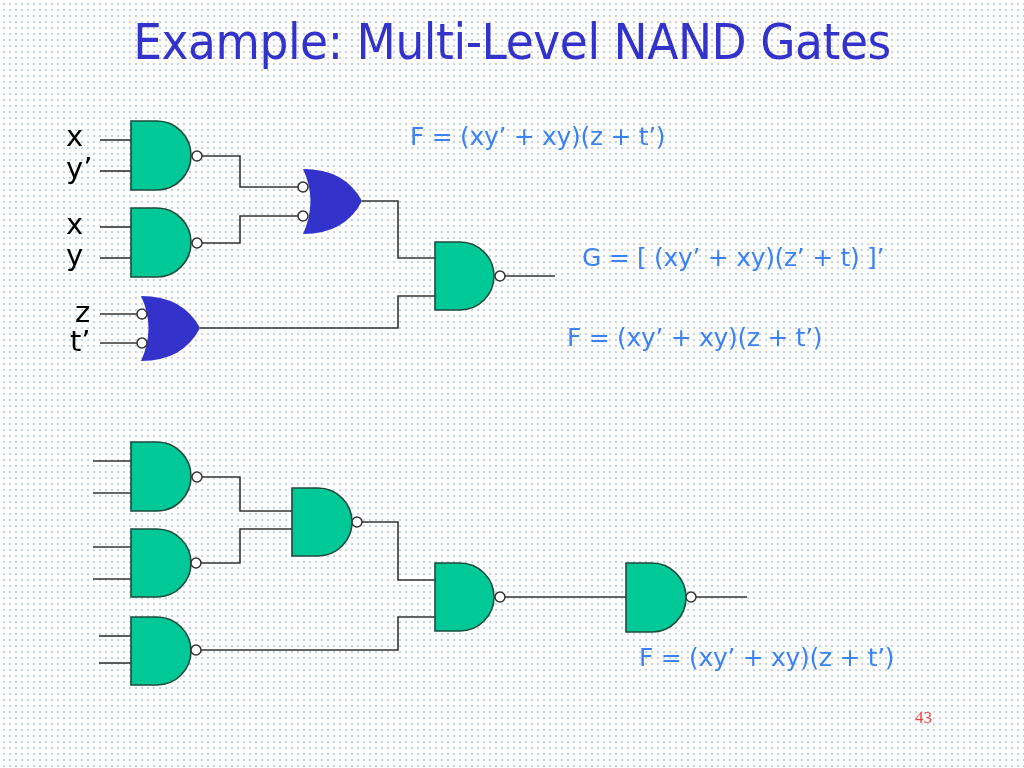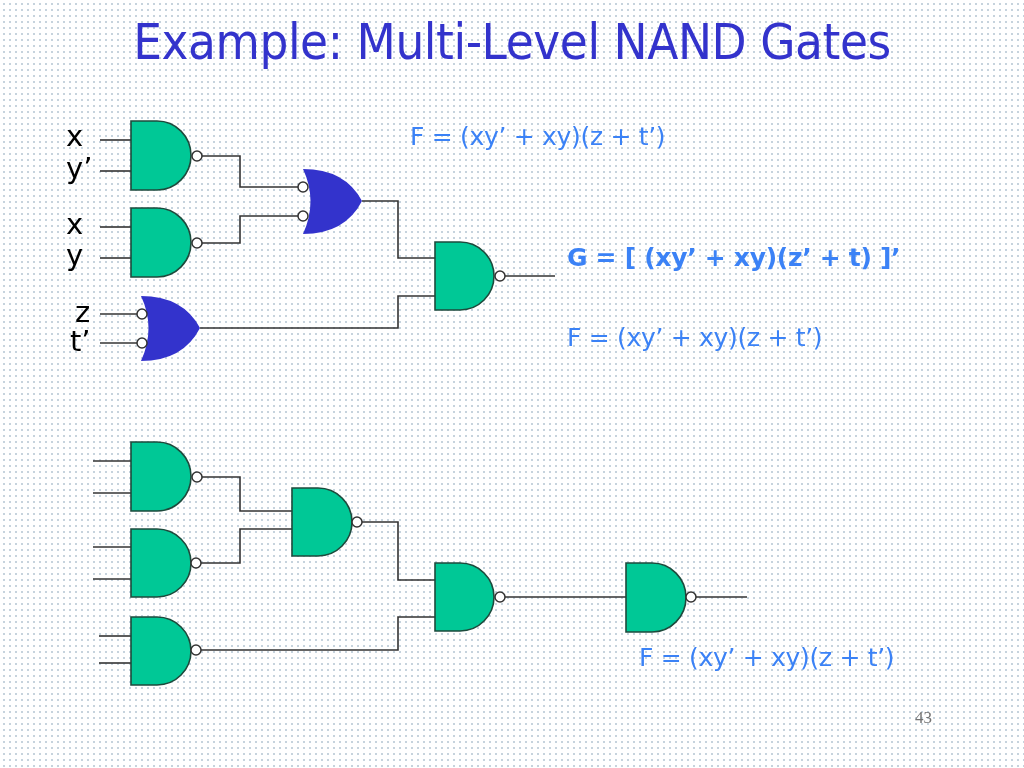--- a/index.html
+++ b/index.html
@@ -20,42 +20,42 @@
     .eq {
       position: absolute; color: #3b82f6; font-size: 25px;
       font-family: "DejaVu Sans", sans-serif; white-space: pre; letter-spacing: -0.3px;
     }
     .label {
       position: absolute; color: #000; font-size: 29px;
       font-family: "DejaVu Sans", sans-serif; line-height: 1;
     }
     .pagenum {
       position: absolute; left: 915px; top: 708px; font-size: 17px;
-      font-family: "Liberation Serif", serif; color: #737373;
+      font-family: "Liberation Serif", serif; color: #ef4444;
     }
     svg.circuit { position: absolute; left: 0; top: 0; }
     .wire { stroke: #333; stroke-width: 1.6; fill: none; }
     .nand-body { fill: #00c896; stroke: #1d4a3c; stroke-width: 1.6; }
     .or-body { fill: #3333cc; stroke: none; }
     .bubble { fill: #ffffff; stroke: #333; stroke-width: 1.5; }
   </style>
 </head>
 <body>
 
 <div class="title">Example: Multi-Level NAND Gates</div>
 
 <div class="label" style="left:66px; top:122px;">x</div>
 <div class="label" style="left:66px; top:154px;">y’</div>
 <div class="label" style="left:66px; top:210px;">x</div>
 <div class="label" style="left:66px; top:241px;">y</div>
 <div class="label" style="left:75px; top:298px;">z</div>
 <div class="label" style="left:70px; top:327px;">t’</div>
 
 <div class="eq" style="left:410px; top:122px;">F = (xy’ + xy)(z + t’)</div>
-<div class="eq" style="left:567px; top:243px;font-weight:bold;">G = [ (xy’ + xy)(z’ + t) ]’</div>
+<div class="eq" style="left:582px; top:243px;">G = [ (xy’ + xy)(z’ + t) ]’</div>
 <div class="eq" style="left:567px; top:323px;">F = (xy’ + xy)(z + t’)</div>
 <div class="eq" style="left:639px; top:643px;">F = (xy’ + xy)(z + t’)</div>
 
 <div class="pagenum">43</div>
 
 <svg class="circuit" width="1024" height="768" viewBox="0 0 1024 768">
 
   <g>
 
     <path class="wire" d="M100 140 H131"></path>

